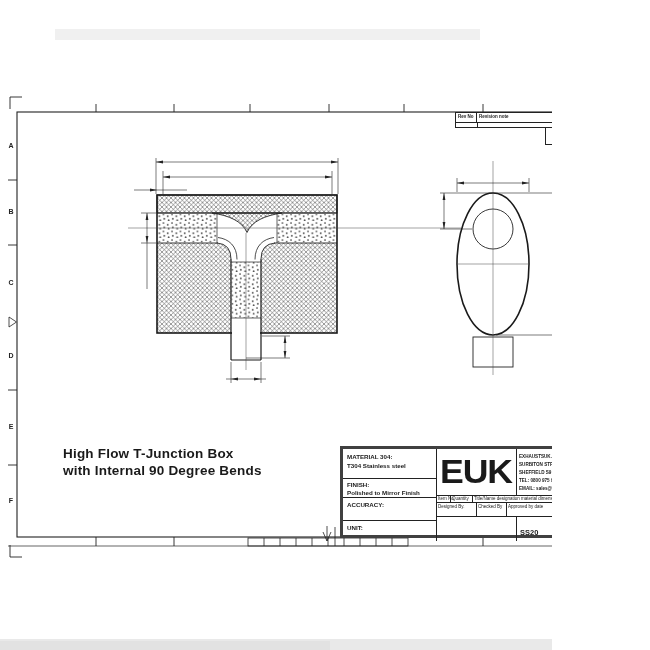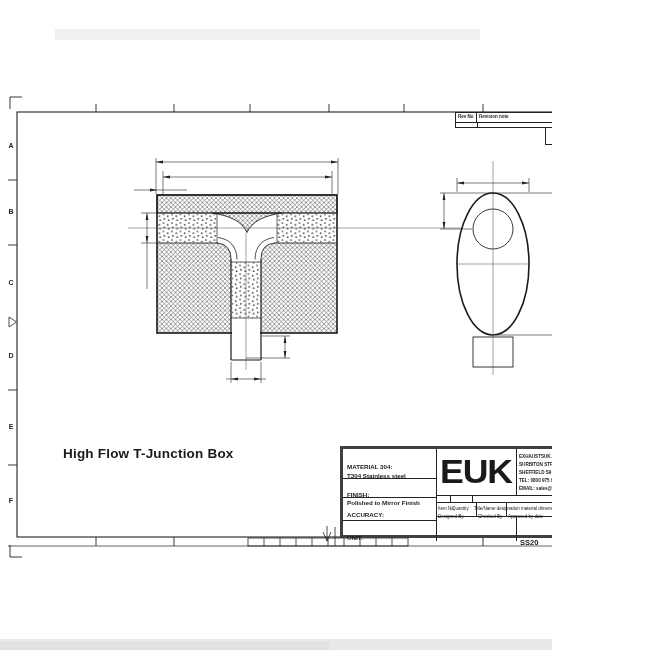--- a/index.html
+++ b/index.html
@@ -4,21 +4,21 @@
 <style>
   * { margin:0; padding:0; box-sizing:border-box; }
   html,body { background:#fff; }
   #sheet {
     position:relative; width:552px; height:650px; background:#ffffff;
     font-family:"Liberation Sans", sans-serif; color:#1a1a1a; overflow:hidden;
   }
   .abs { position:absolute; }
   .hl { position:absolute; background:#222; height:1px; }
   .vl { position:absolute; background:#222; width:1px; }
-  .lbl { position:absolute; color:#1a1a1a; white-space:nowrap;margin-top:10px; }
+  .lbl { position:absolute; color:#1a1a1a; white-space:nowrap; }
   .f45 { font-size:4.5px; line-height:6px; }
   .f6b { font-size:6.2px; line-height:8px; font-weight:bold; }
   .rowletter { position:absolute; width:10px; text-align:center; font-size:7px; font-weight:bold; color:#222; }
   .streak { position:absolute; pointer-events:none; }
   #drawing-title { position:absolute; left:63px; top:446px; font-size:13.5px; font-weight:bold; line-height:16.5px; letter-spacing:0.2px; }
   
   #revtable { position:absolute; left:455px; top:112px; width:182px; height:16px; border:1px solid #222; background:#fff; }
   #revtable .hdr { position:absolute; top:0; height:9px; border-right:1px solid #222; font-size:4.5px; line-height:8px; padding-left:2px; font-weight:bold; }
   #surfbox { position:absolute; left:545px; top:128px; width:92px; height:17px; border:1px solid #222; border-top:none; background:#fff; }
   #surfval { position:absolute; left:55px; top:1px; font-size:5.5px; font-weight:bold; }
@@ -159,20 +159,21 @@
   <div class="rowletter" style="left:6px;top:497px">F</div>
   <div class="rowletter" style="left:636px;top:142px">A</div>
   <div class="rowletter" style="left:636px;top:208px">B</div>
   <div class="rowletter" style="left:636px;top:279px">C</div>
   <div class="rowletter" style="left:636px;top:352px">D</div>
   <div class="rowletter" style="left:636px;top:423px">E</div>
   <div class="rowletter" style="left:636px;top:497px">F</div>
 
   <div id="drawing-title">
     <div>High Flow T-Junction Box</div>
+    <div>with Internal 90 Degree Bends</div>
   </div>
 
   <div id="revtable">
     <div class="hdr" style="left:0;width:21px">Rev No</div>
     <div class="hdr" style="left:21px;width:102px">Revision note</div>
     <div class="hdr" style="left:123px;width:28px">Signature</div>
     <div class="hdr" style="left:151px;width:29px;border-right:none">Checked</div>
     <div class="hl" style="left:0;top:9px;width:180px"></div>
     <div class="vl" style="left:21px;top:9px;height:6px"></div>
   </div>

